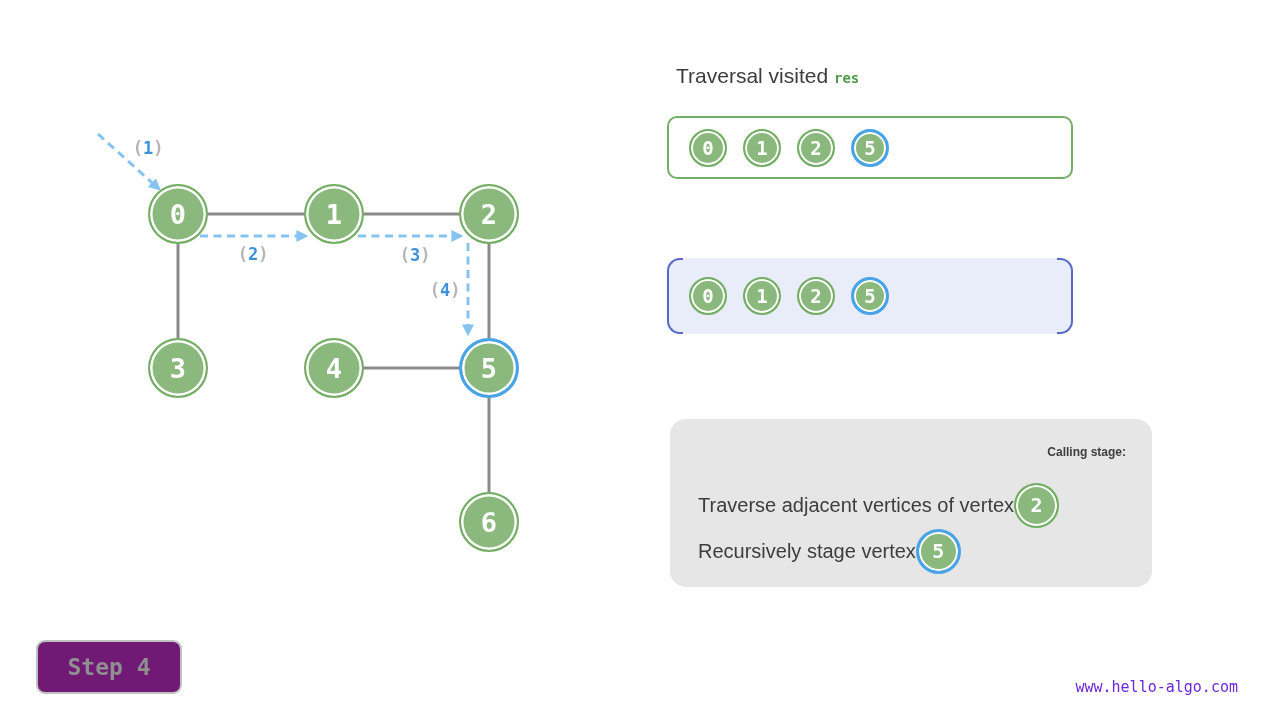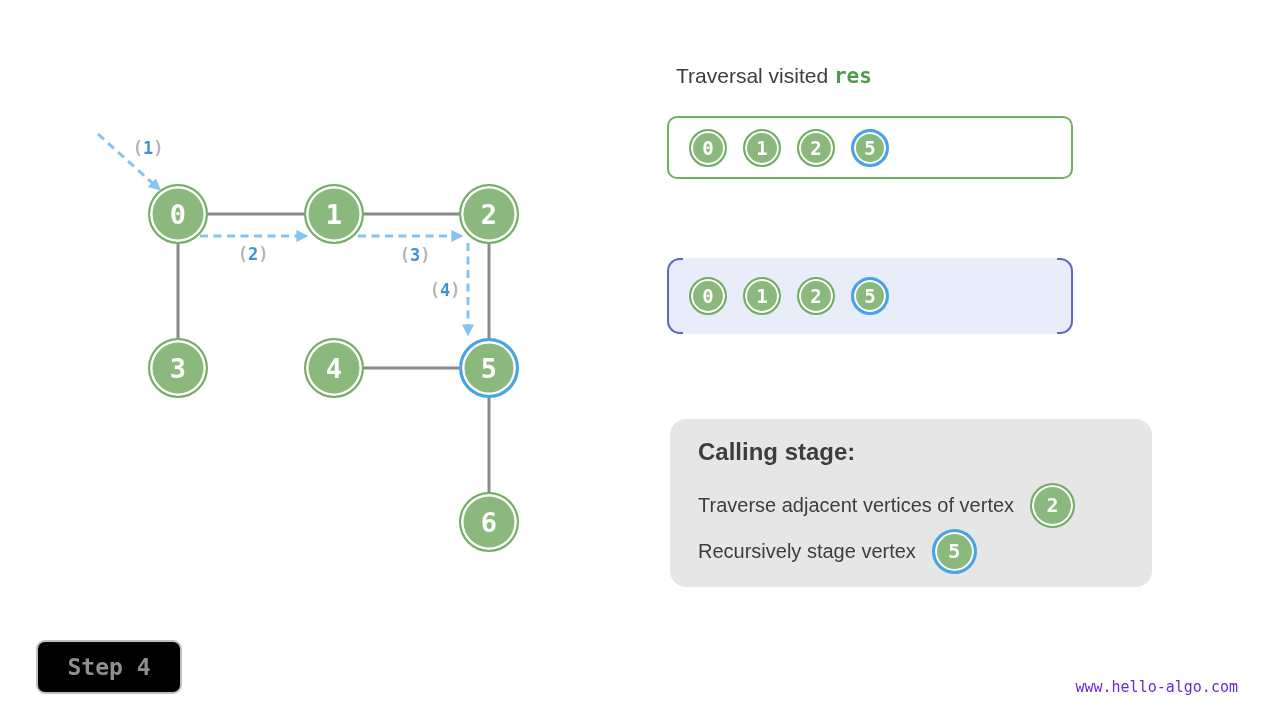--- a/index.html
+++ b/index.html
@@ -22,21 +22,21 @@
     font:600 27px "DejaVu Sans Mono",monospace;
     display:flex;align-items:center;justify-content:center;}
   .gnode.hl{border:3px solid var(--hl-ring);}
   .alabel{position:absolute;transform:translate(-50%,-50%);
     font:600 17px "DejaVu Sans Mono",monospace;white-space:nowrap;}
   .alabel .pn{color:var(--paren);font-style:normal;}
   .alabel .dg{color:var(--arrow-digit);}
 
   
   .sec-title{position:absolute;font-size:21px;color:var(--ink);white-space:nowrap;}
-  .sec-title .code{font-family:"DejaVu Sans Mono",monospace;font-weight:bold;font-size:21px;}
+  .sec-title .code{font-family:"DejaVu Sans Mono",monospace;font-weight:bold;font-size:14px;}
   .code.green{color:var(--res-green);}
   .code.indigo{color:var(--visited-indigo);}
 
   .seq-box{position:absolute;display:flex;align-items:center;gap:16px;}
   .res-box{left:667px;top:116px;width:406px;height:63px;
     border:2px solid var(--node-border);border-radius:10px;padding-left:20px;background:#fff;}
   .visited-box{left:667px;top:258px;width:406px;height:76px;
     background:var(--lavender);border-radius:12px;padding-left:22px;}
   .visited-box::before,.visited-box::after{content:"";position:absolute;top:0;bottom:0;width:14px;
     border:2.5px solid var(--bracket);}
@@ -46,32 +46,32 @@
   .chip{width:38px;height:38px;border-radius:50%;flex:0 0 auto;
     background:var(--node-fill);border:2px solid var(--node-border);
     box-shadow:inset 0 0 0 2px #fff;color:#fff;
     font:600 19px "DejaVu Sans Mono",monospace;
     display:flex;align-items:center;justify-content:center;}
   .chip.hl{border:3px solid var(--hl-ring);}
 
   
   .calling-box{position:absolute;left:670px;top:419px;width:482px;height:168px;
     background:var(--panel);border-radius:16px;padding:21px 26px 0 28px;}
-  .calling-heading{font-size:24px;font-weight:bold;margin-bottom:18px;line-height:24px;}
-  .calling-row{display:flex;align-items:center;gap:16px;height:46px;font-size:20px;}
+  .calling-heading{font-size:12px;font-weight:bold;margin-bottom:18px;line-height:24px;text-align:right;}
+  .calling-row{display:flex;align-items:center;gap:0;height:46px;font-size:20px;}
   .cchip{width:45px;height:45px;border-radius:50%;flex:0 0 auto;
     background:var(--node-fill);border:2px solid var(--node-border);
     box-shadow:inset 0 0 0 2px #fff;color:#fff;
     font:600 20px "DejaVu Sans Mono",monospace;
     display:flex;align-items:center;justify-content:center;}
   .cchip.hl{border:3px solid var(--hl-ring);}
 
   
   .step-badge{position:absolute;left:36px;top:640px;width:146px;height:54px;
-    border:2px solid #c0c0c0;border-radius:9px;background:#000000;
+    border:2px solid #c0c0c0;border-radius:9px;background:#701a75;
     display:flex;align-items:center;justify-content:center;
     font:bold 23px "DejaVu Sans Mono",monospace;color:#8f8f8f;}
   .watermark{position:absolute;right:42px;top:678px;
     font:15px "DejaVu Sans Mono",monospace;color:#6d28d9;}
 </style>
 </head>
 <body>
 
 <div class="canvas">
 

